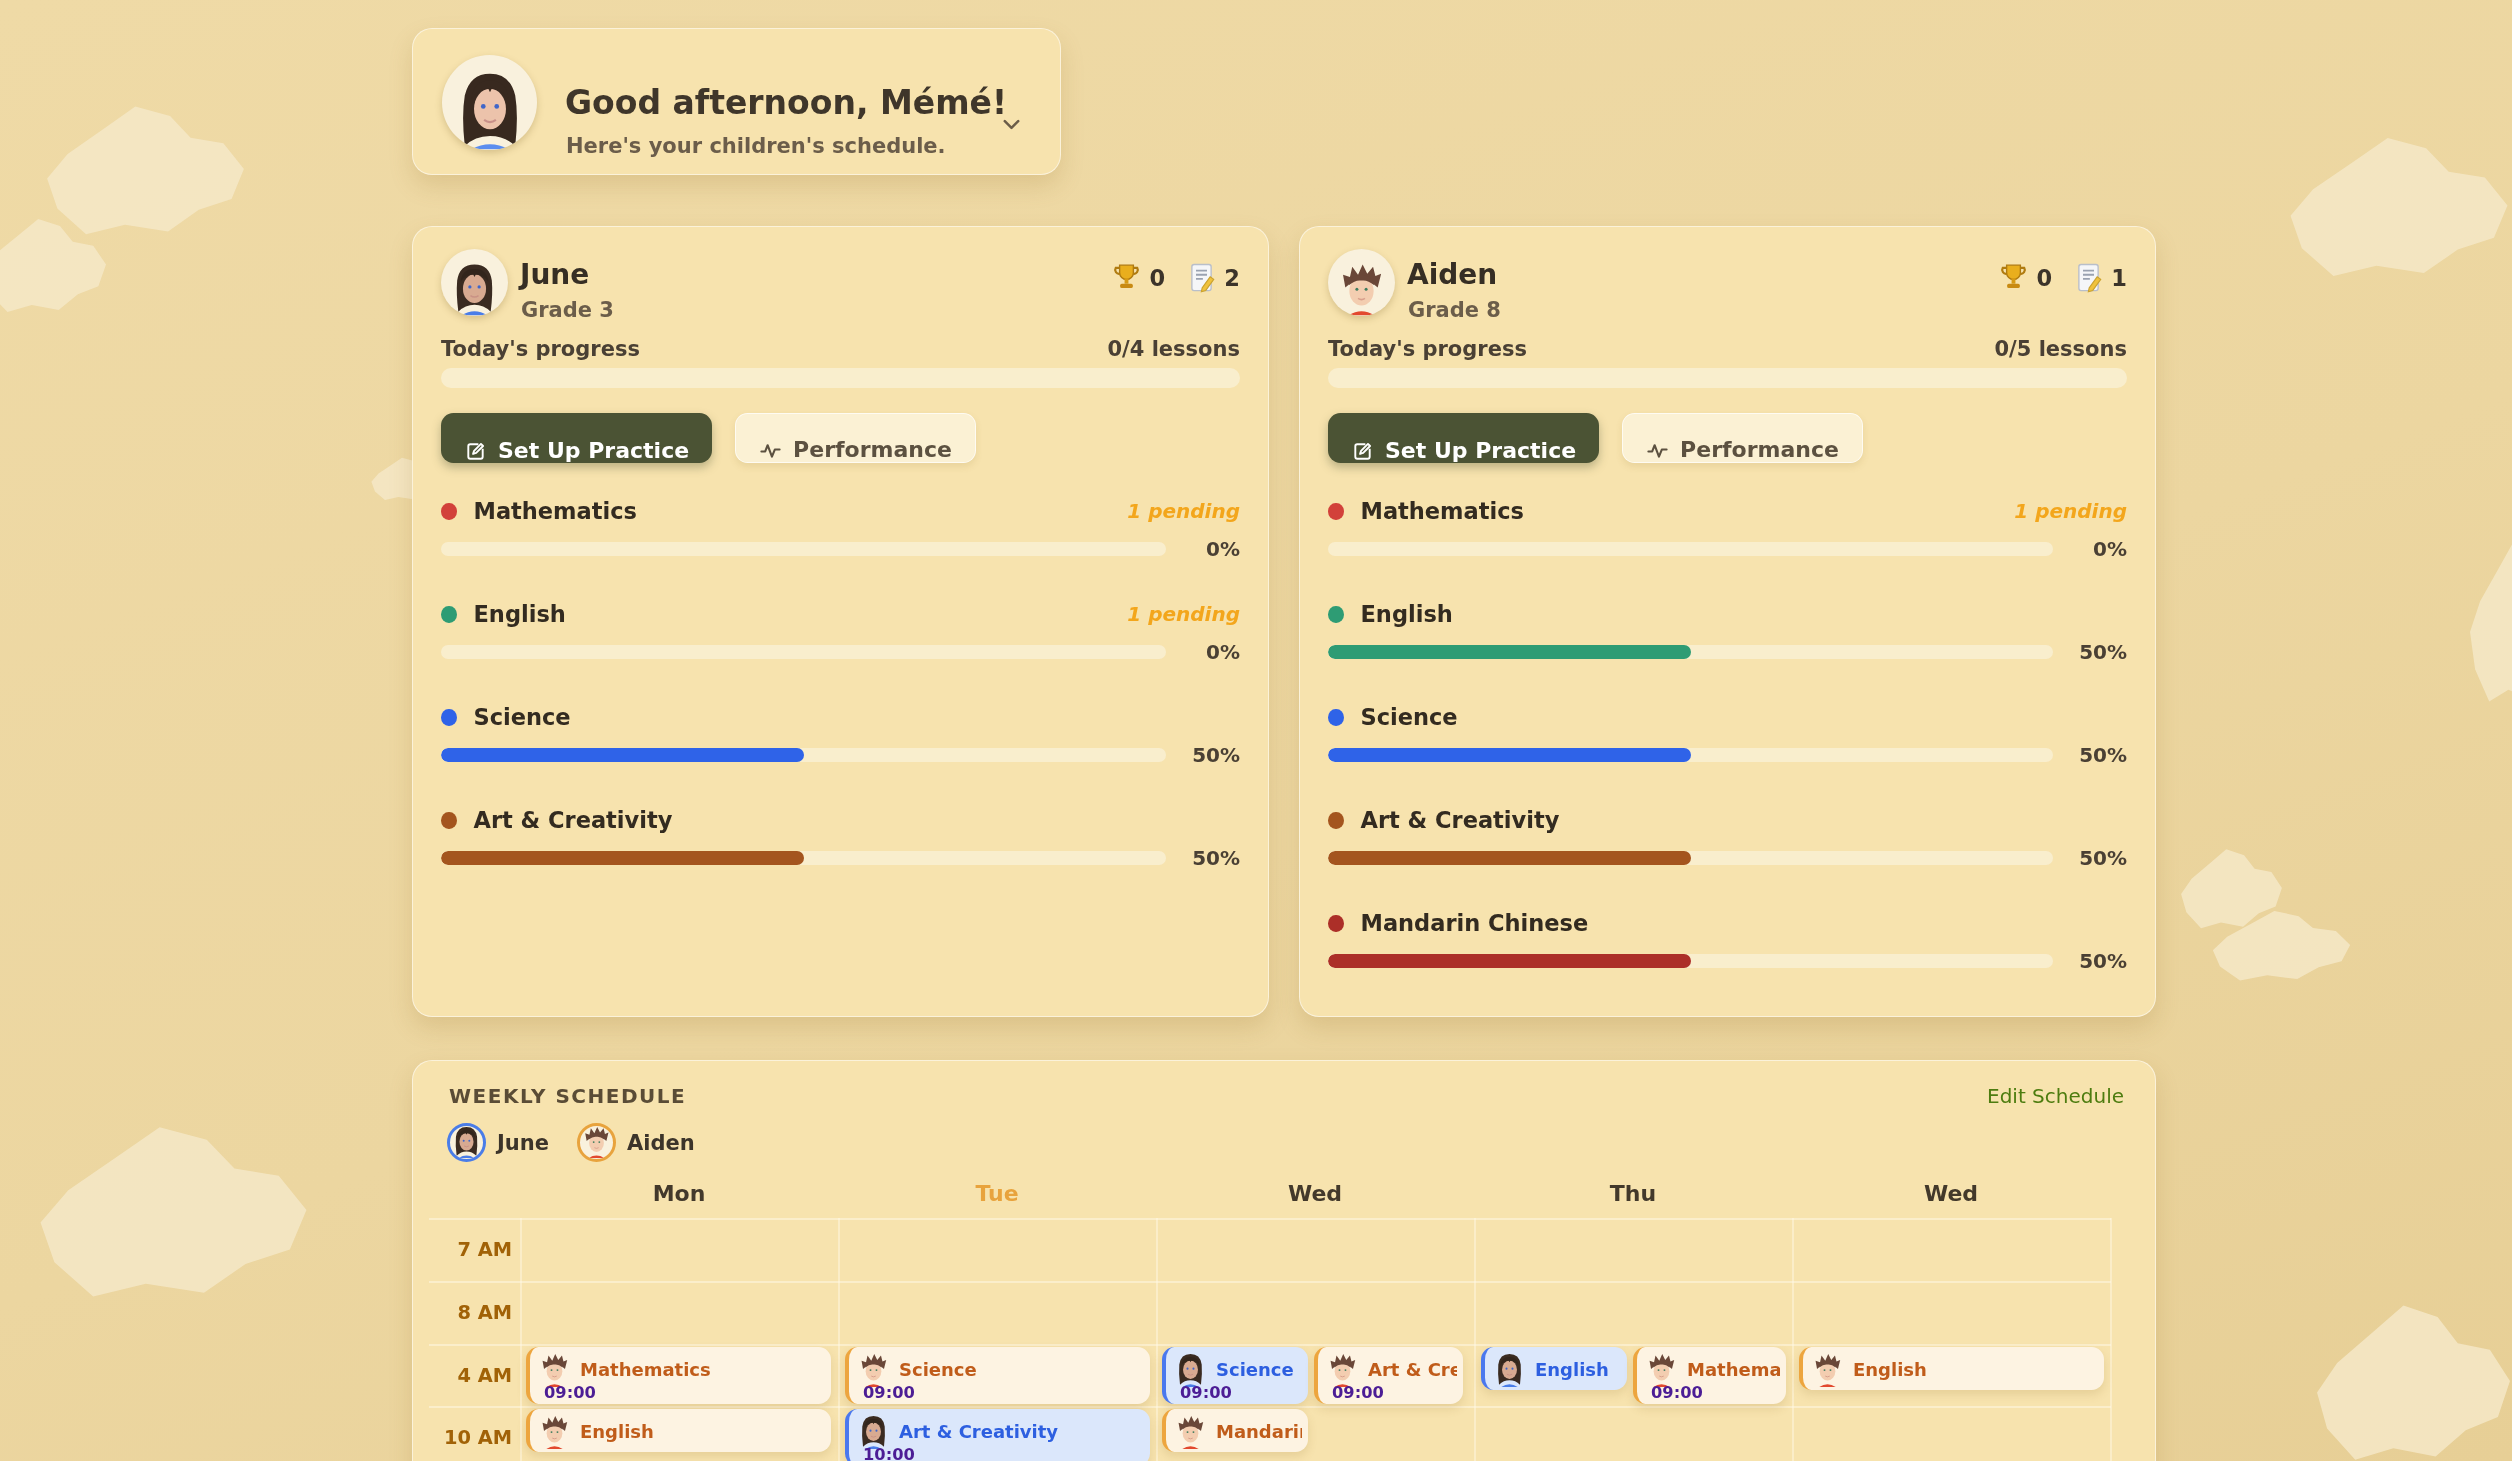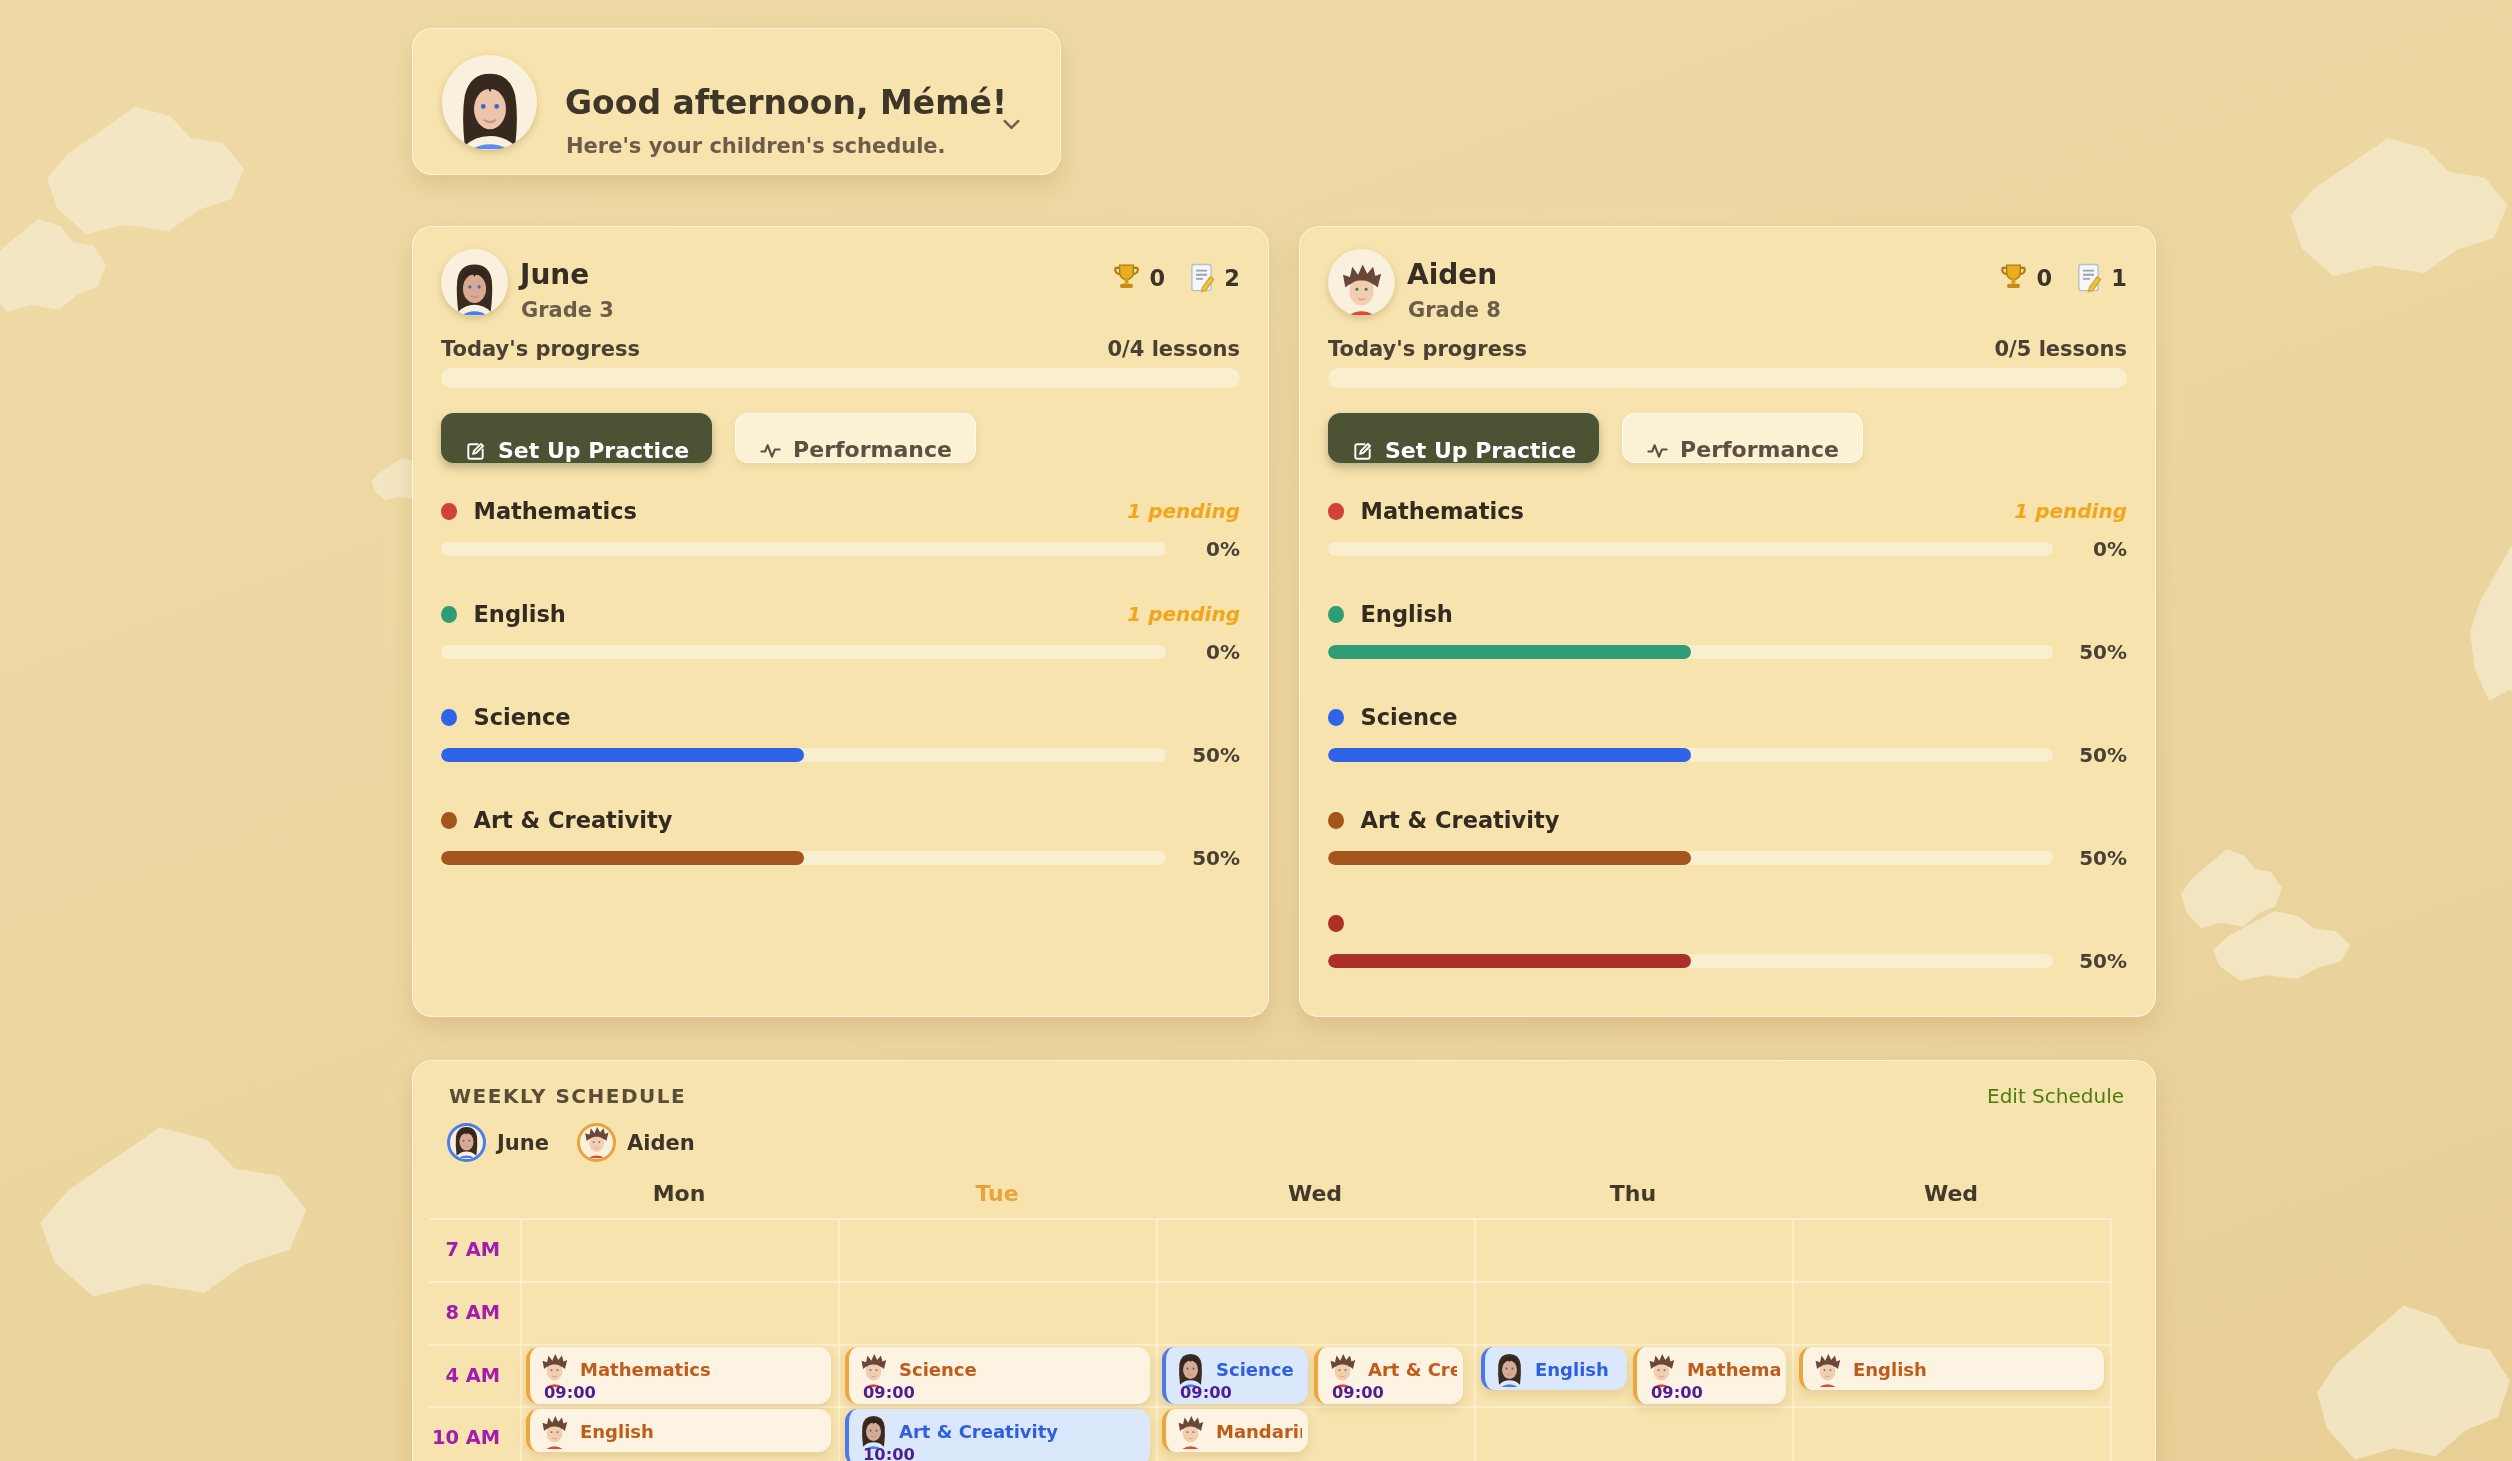--- a/index.html
+++ b/index.html
@@ -75,22 +75,22 @@
   .ring-june  { border:3.1px solid #4a7de8; }
   .ring-aiden { border:3.1px solid #e8a33d; }
   .chip-label { font-size:21px; font-weight:800; color:#3c342a; }
 
   .grid { position:absolute; left:0; top:157px; width:1744px; height:279px; }
   .day-label { position:absolute; top:-37px; transform:translateX(-50%); font-size:22px;
     font-weight:800; color:#43392b; }
   .day-label.active { color:#e8a33d; }
   .hline { position:absolute; left:15.5px; width:1682px; height:1.5px; background:rgba(255,249,232,.5); }
   .vline { position:absolute; top:0; width:1.5px; height:279px; background:rgba(255,249,232,.45); }
-  .time-label { position:absolute; left:0; width:87px; text-align:right; font-size:19.4px;
-    font-weight:800; color:#a21caf;padding-left:12px; }
+  .time-label { position:absolute; left:12px; width:87px; text-align:right; font-size:19.4px;
+    font-weight:800; color:#a16207;padding-left:12px; }
 
   .event { position:absolute; height:57px; border-radius:12.4px; cursor:pointer;
     box-shadow:0 4.6px 9.3px rgba(142,103,36,.16); }
   .event.no-time { height:43px; }
   .event.cream { background:#fdf3e2; border-left:4.6px solid #eda53e; }
   .event.blue  { background:#dbe7fb; border-left:4.6px solid #4a78ee; }
   .event .head { position:absolute; left:7.7px; top:3.9px; width:33px; height:36px; }
   .event-subject { position:absolute; left:50px; top:11.6px; font-size:18px; font-weight:800;
     white-space:nowrap; overflow:hidden; right:6.2px; }
   .event.cream .event-subject { color:#c05c1a; }
@@ -365,20 +365,21 @@
         <div class="subj-bar-row">
           <div class="subj-track">
               <div class="subj-fill" style="width: 50%; background: rgb(164, 85, 30);"></div>
             </div>
           <span class="subj-pct">50%</span>
         </div>
       </div>
       <div class="subject">
         <div class="subj-head">
           <span class="subj-dot" style="background: rgb(172, 47, 40);"></span>
+          <span class="subj-label">Mandarin Chinese</span>
           <span class="subj-status"></span>
         </div>
         <div class="subj-bar-row">
           <div class="subj-track">
               <div class="subj-fill" style="width: 50%; background: rgb(172, 47, 40);"></div>
             </div>
           <span class="subj-pct">50%</span>
         </div>
       </div>
     </div>

